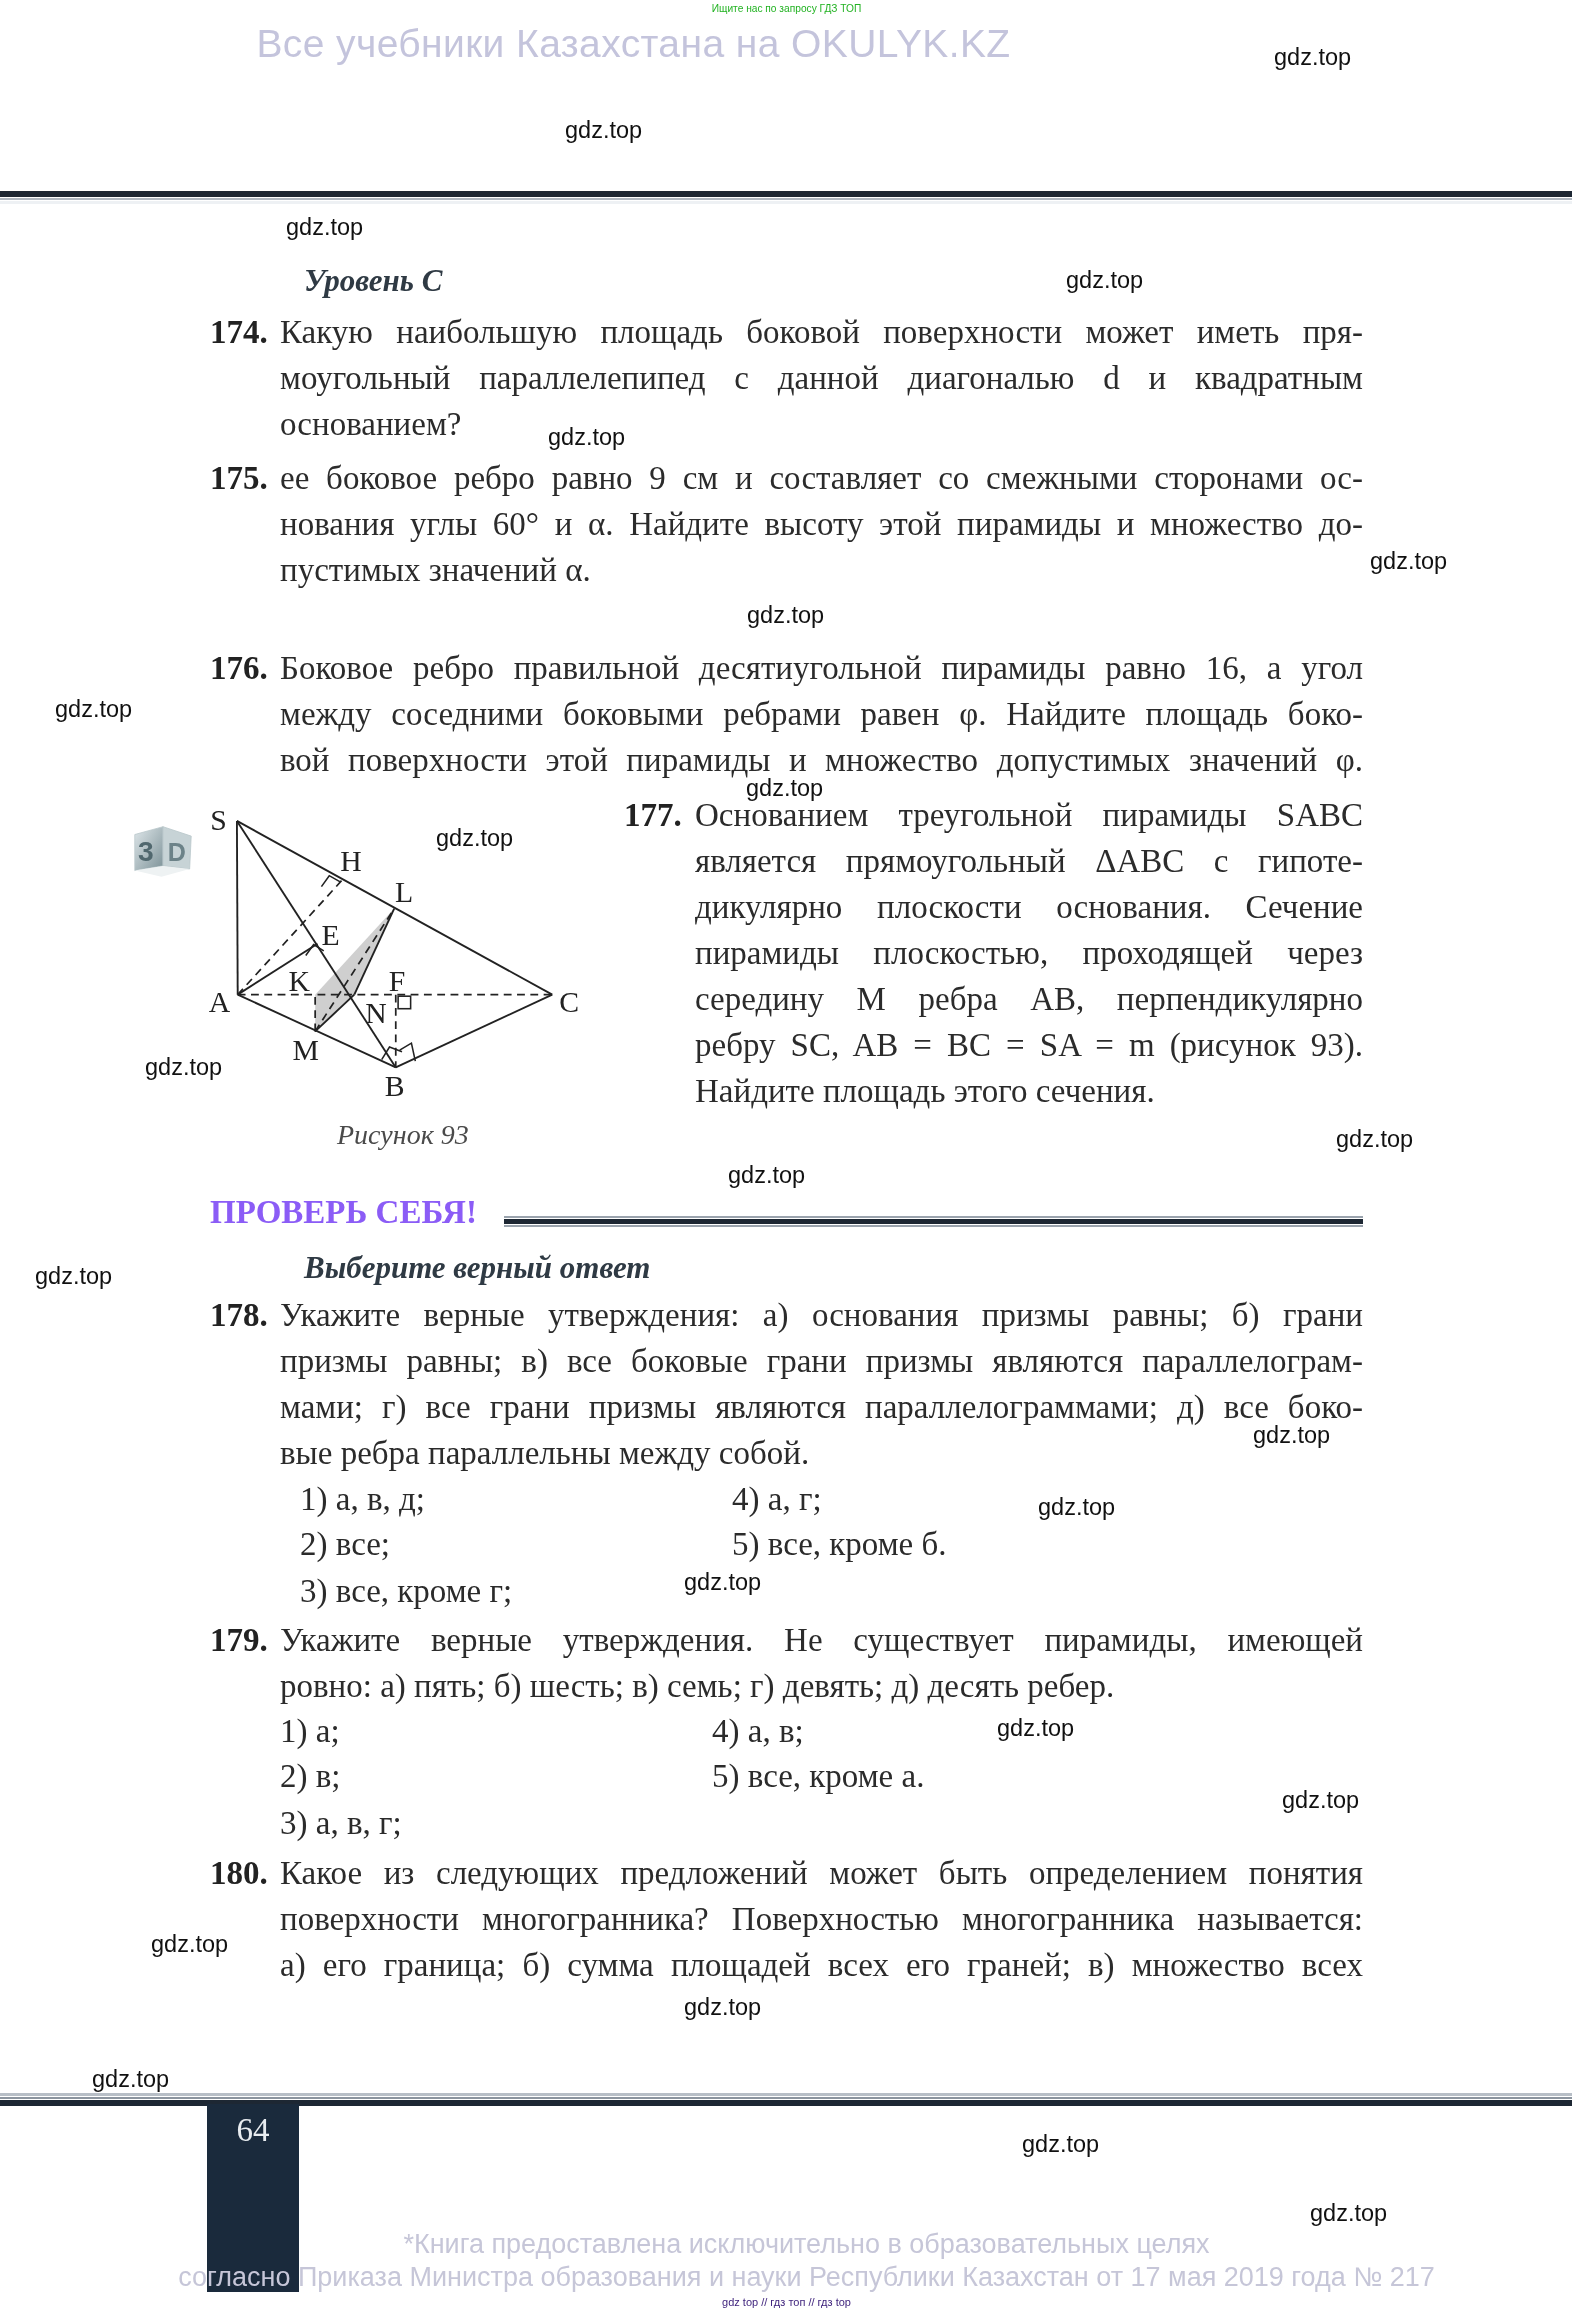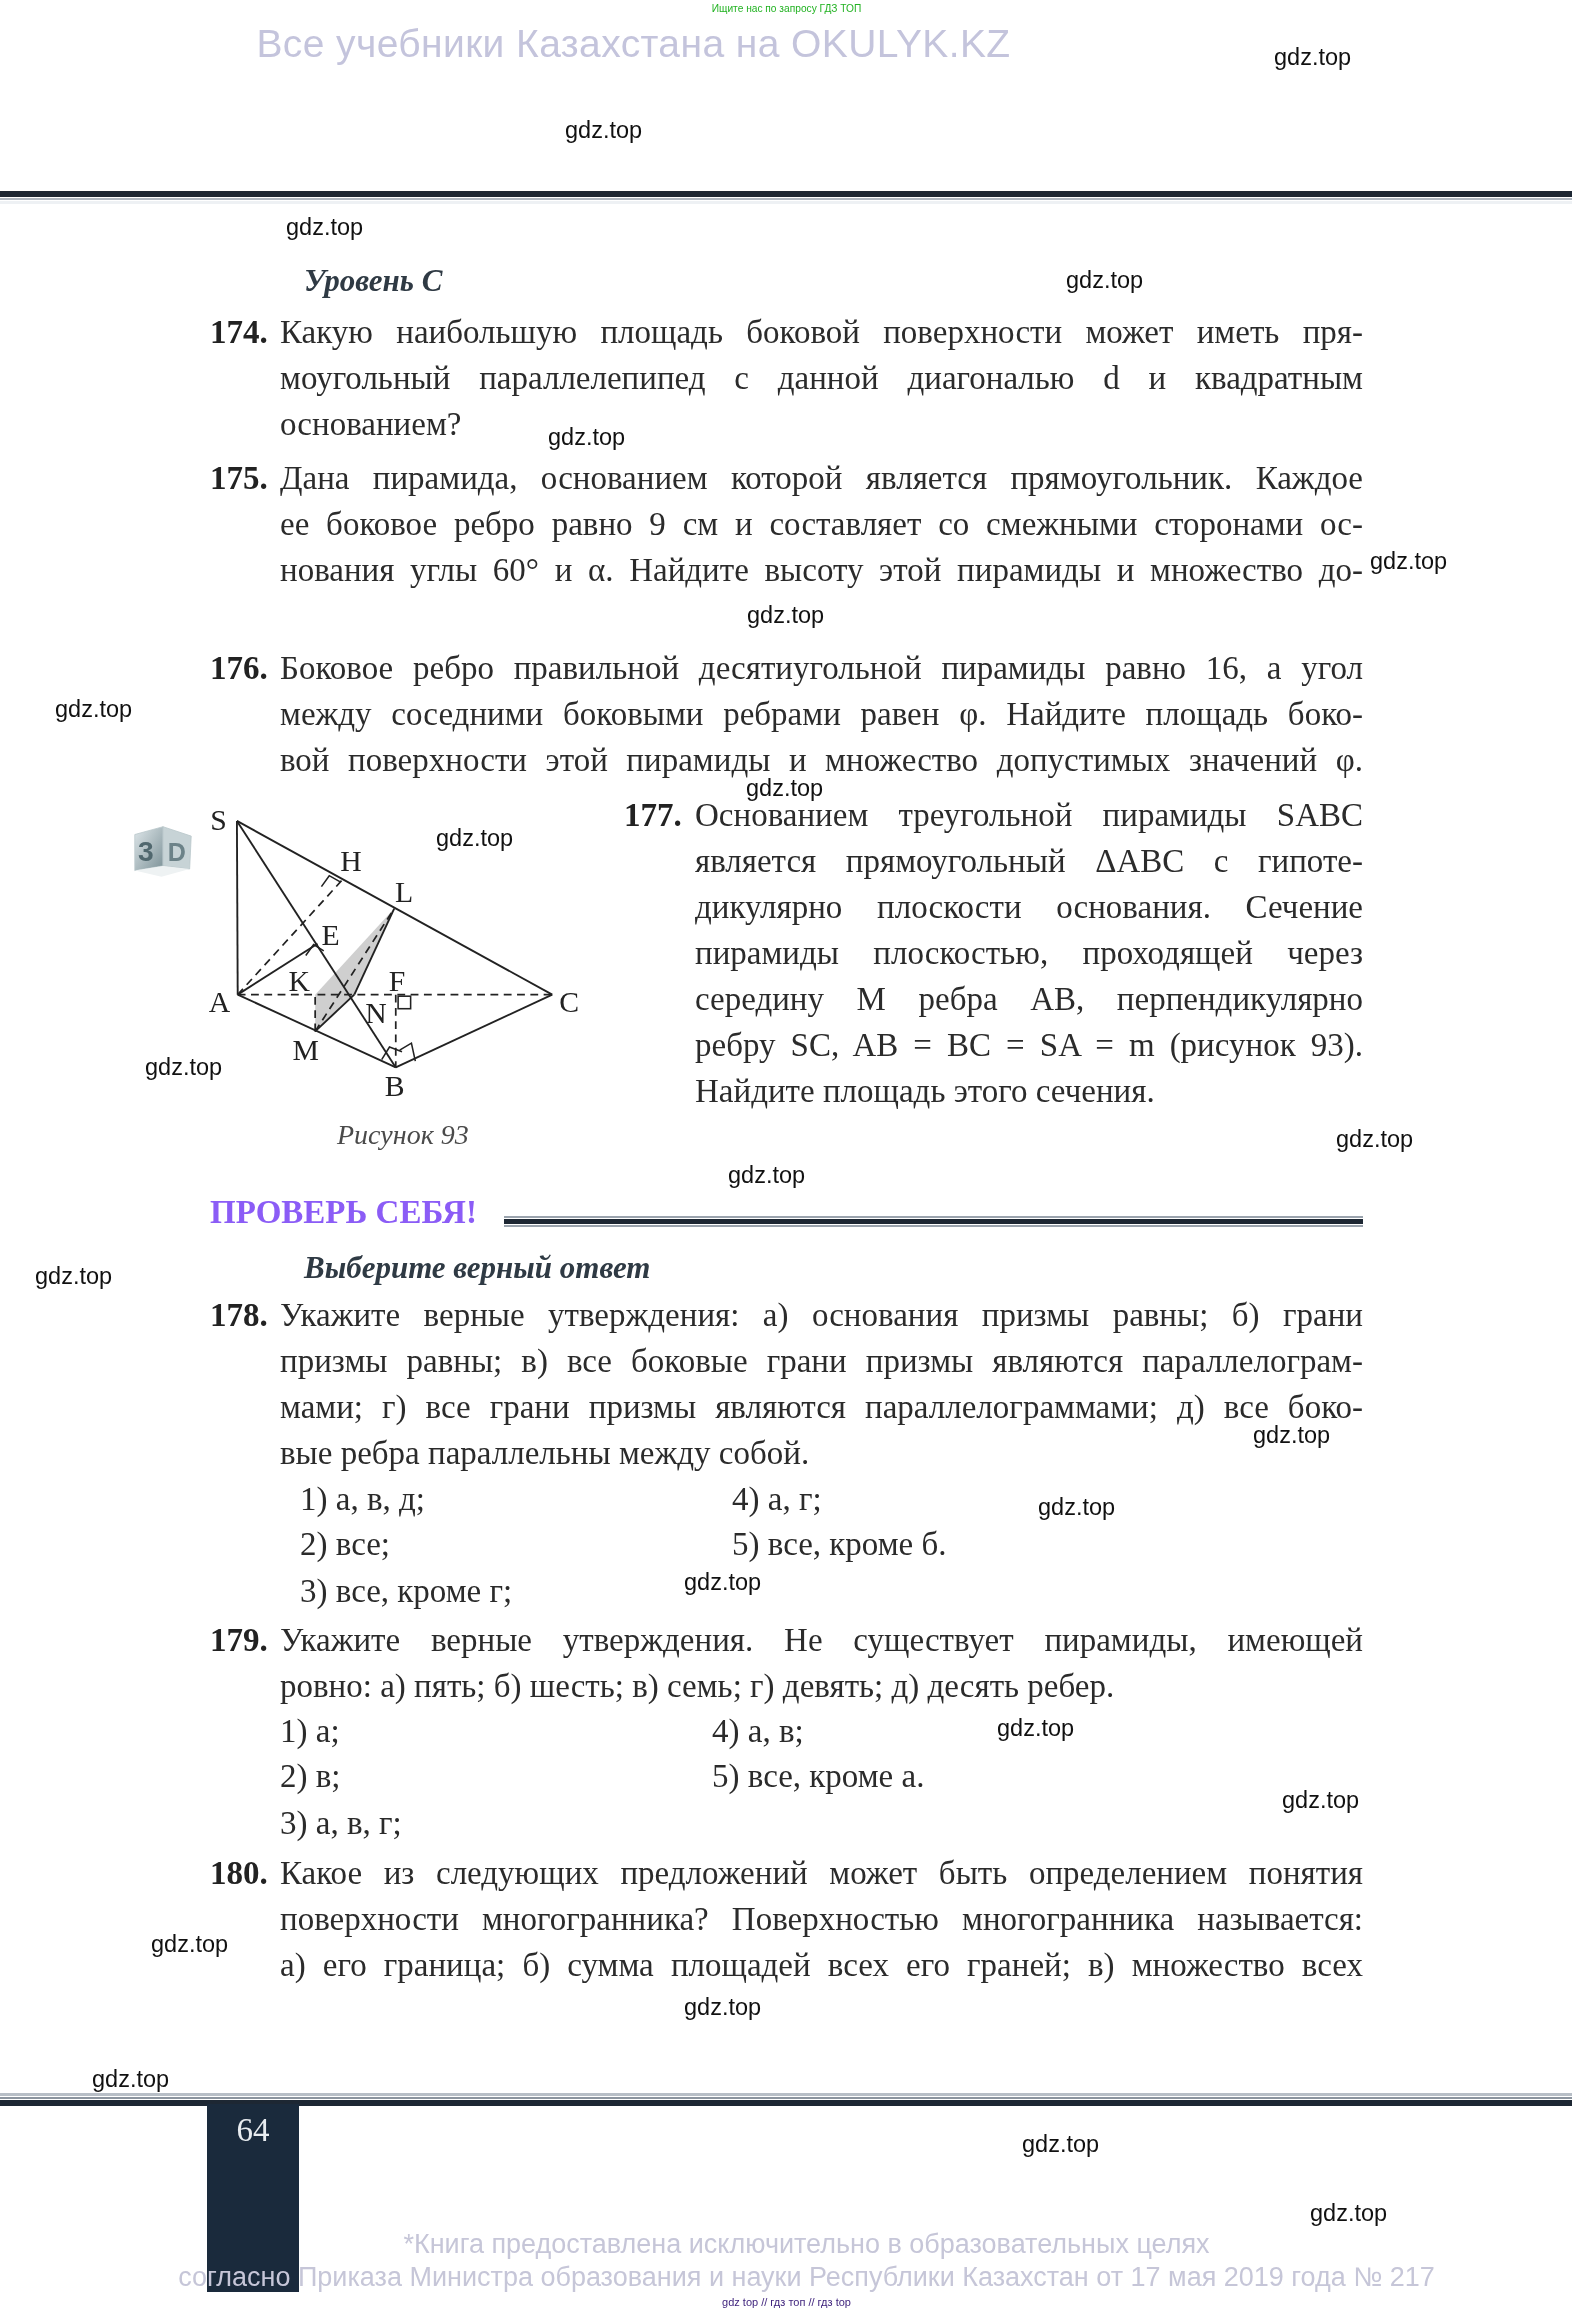--- a/index.html
+++ b/index.html
@@ -75,23 +75,23 @@
   <div class="body">
     <span class="line">Какую наибольшую площадь боковой поверхности может иметь пря-</span>
     <span class="line">моугольный параллелепипед с данной диагональю d и квадратным</span>
     <span class="line last">основанием?</span>
   </div>
 </div>
 
 <div class="problem p-wide" style="top:455px;">
   <span class="num">175.</span>
   <div class="body">
-    <span class="line">Дана пирамида, основанием которой является прямоугольник. Каждое</span>
     <span class="line">ее боковое ребро равно 9 см и составляет со смежными сторонами ос-</span>
     <span class="line">нования углы 60° и α. Найдите высоту этой пирамиды и множество до-</span>
+    <span class="line last">пустимых значений α.</span>
   </div>
 </div>
 
 <div class="problem p-wide" style="top:645px;">
   <span class="num">176.</span>
   <div class="body">
     <span class="line">Боковое ребро правильной десятиугольной пирамиды равно 16, а угол</span>
     <span class="line">между соседними боковыми ребрами равен φ. Найдите площадь боко-</span>
     <span class="line">вой поверхности этой пирамиды и множество допустимых значений φ.</span>
   </div>

